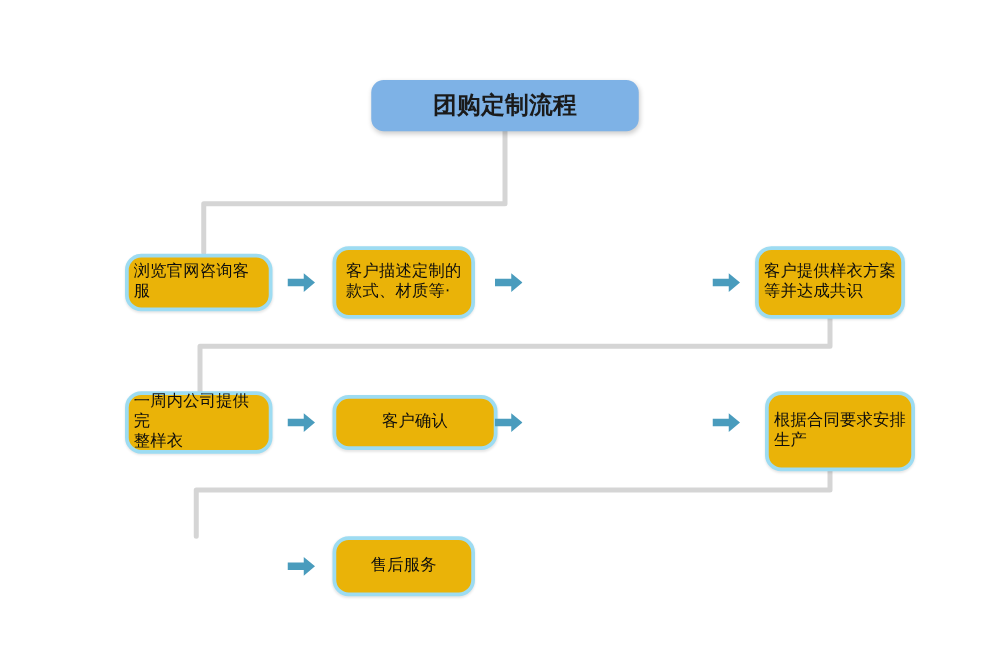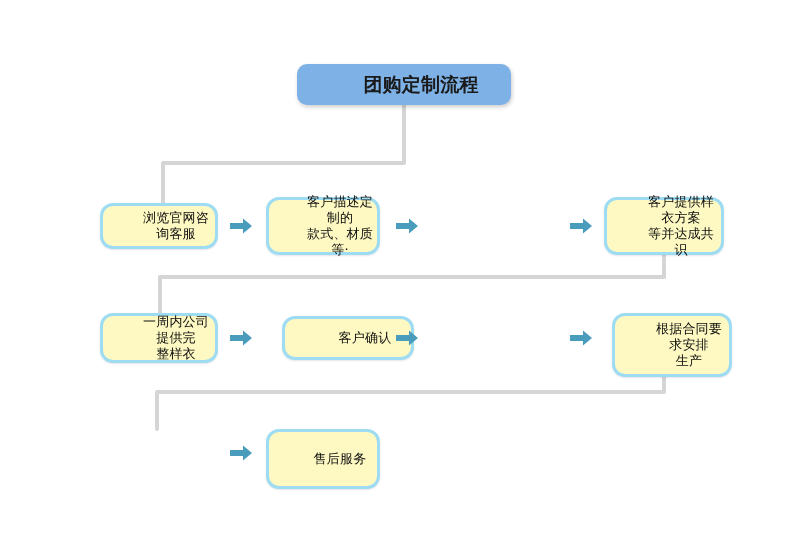--- a/index.html
+++ b/index.html
@@ -33,42 +33,41 @@
     z-index: 1;
   }
 
   .node {
     position: absolute;
     z-index: 3;
     box-sizing: border-box;
     display: flex;
     align-items: center;
     justify-content: center;
-    text-align: center;
+    text-align: left;
     border-radius: 12px;
     color: #111111;
     line-height: 1.25;
     white-space: pre-line;
     letter-spacing: 0.2px;
-    padding-left: 34px;
   }
 
   
   .node.title {
     background: #7eb2e6;
     border-radius: 10px;
     font-size: 19px;
     font-weight: bold;
     color: #1a1a1a;
     box-shadow: 1px 2px 4px rgba(0,0,0,0.20);
   }
 
   
   .node.step {
-    background: #fef9c3;
+    background: #eab308;
     border: 3px solid #9ddcf2;
     border-radius: 13px;
     font-size: 13px;
     font-weight: normal;
     color: #0d0d0d;
     box-shadow: 0 1px 2px rgba(0,0,0,0.10);
   }
 
   .node-label {
     display: block;
@@ -141,21 +140,21 @@
     <span class="node-label">客户提供样衣方案
 等并达成共识</span>
   </div>
 
   <div class="arrow" style="left:230px; top:330px;">
     <svg viewBox="0 0 22 16" xmlns="http://www.w3.org/2000/svg">
       <path d="M0 5 L13 5 L13 0.5 L22 8 L13 15.5 L13 11 L0 11 Z" fill="#4a9cbd"></path>
     </svg>
   </div>
 
-  <div class="node step" style="left:282px; top:316px; width:132px; height:44px;">
+  <div class="node step" style="left:266px; top:316px; width:132px; height:44px;">
     <span class="node-label">客户确认</span>
   </div>
 
   <div class="arrow" style="left:396px; top:330px;">
     <svg viewBox="0 0 22 16" xmlns="http://www.w3.org/2000/svg">
       <path d="M0 5 L13 5 L13 0.5 L22 8 L13 15.5 L13 11 L0 11 Z" fill="#4a9cbd"></path>
     </svg>
   </div>
 
 
@@ -170,17 +169,17 @@
 生产</span>
   </div>
 
 
   <div class="arrow" style="left:230px; top:445px;">
     <svg viewBox="0 0 22 16" xmlns="http://www.w3.org/2000/svg">
       <path d="M0 5 L13 5 L13 0.5 L22 8 L13 15.5 L13 11 L0 11 Z" fill="#4a9cbd"></path>
     </svg>
   </div>
 
-  <div class="node step" style="left:266px; top:429px; width:114px; height:60px;">
+  <div class="node step" style="left:266px; top:429px; width:114px; height:48px;">
     <span class="node-label">售后服务</span>
   </div>
 
 </div>
 
 </body></html>

